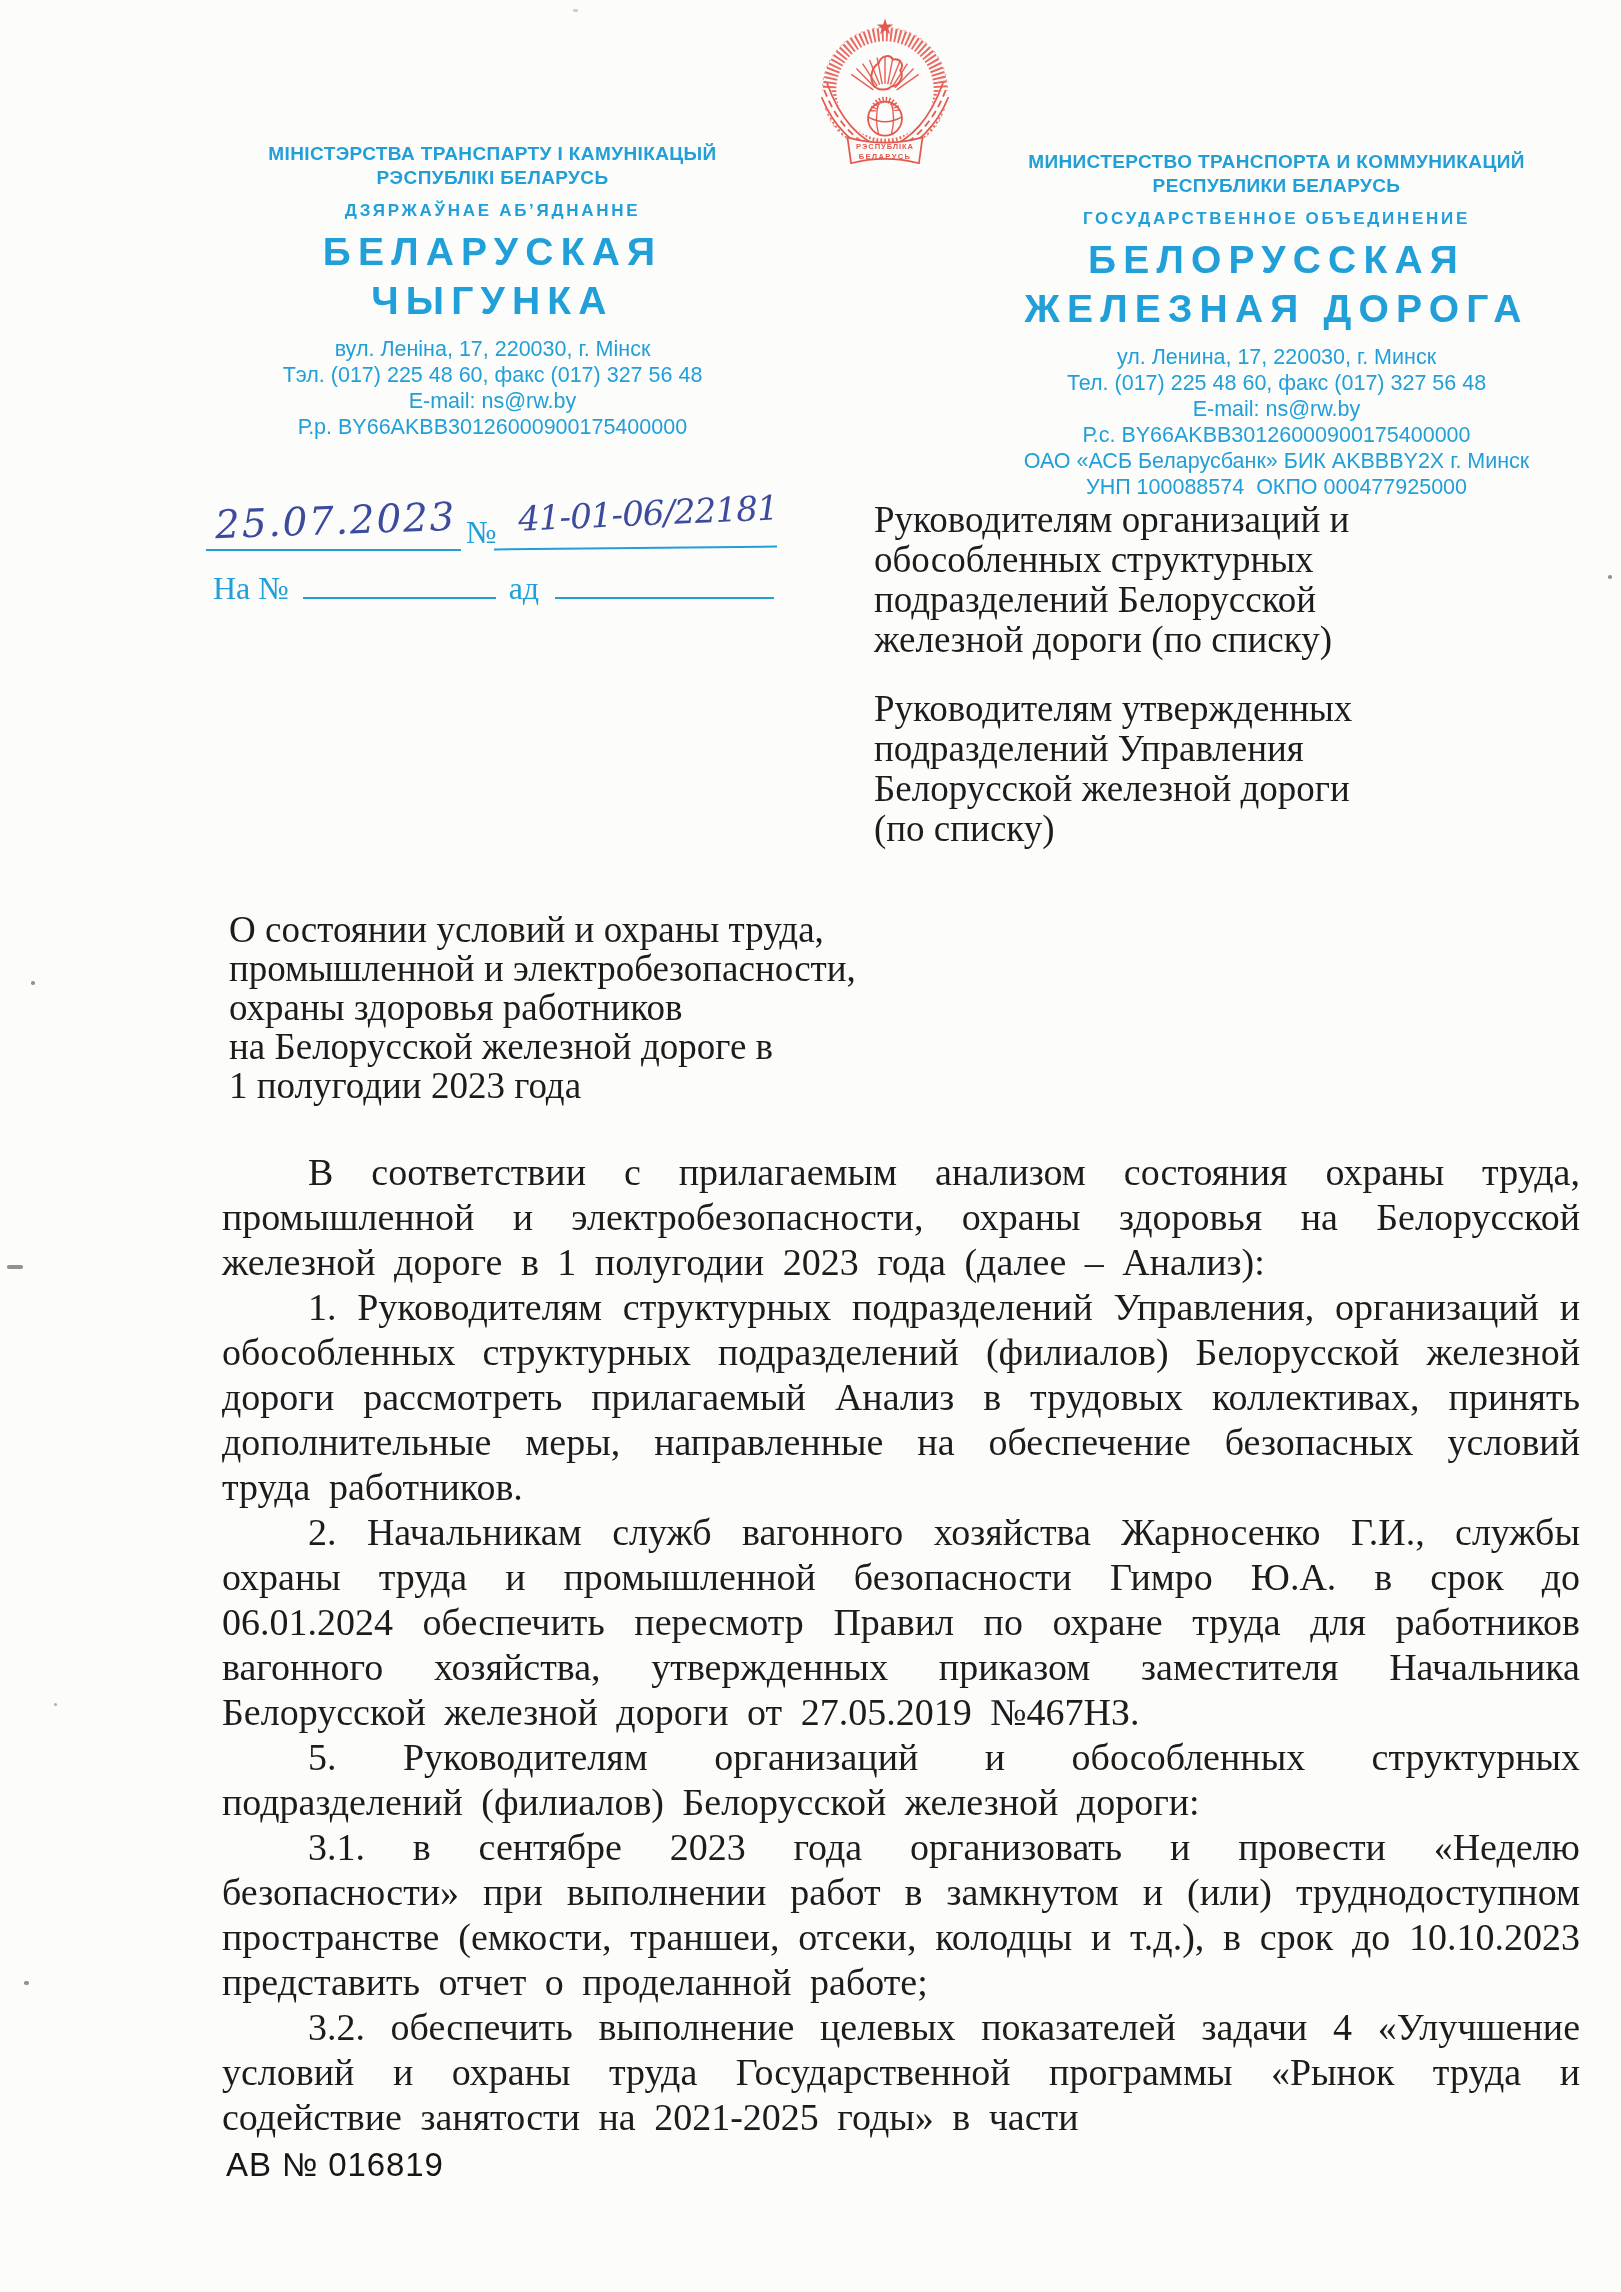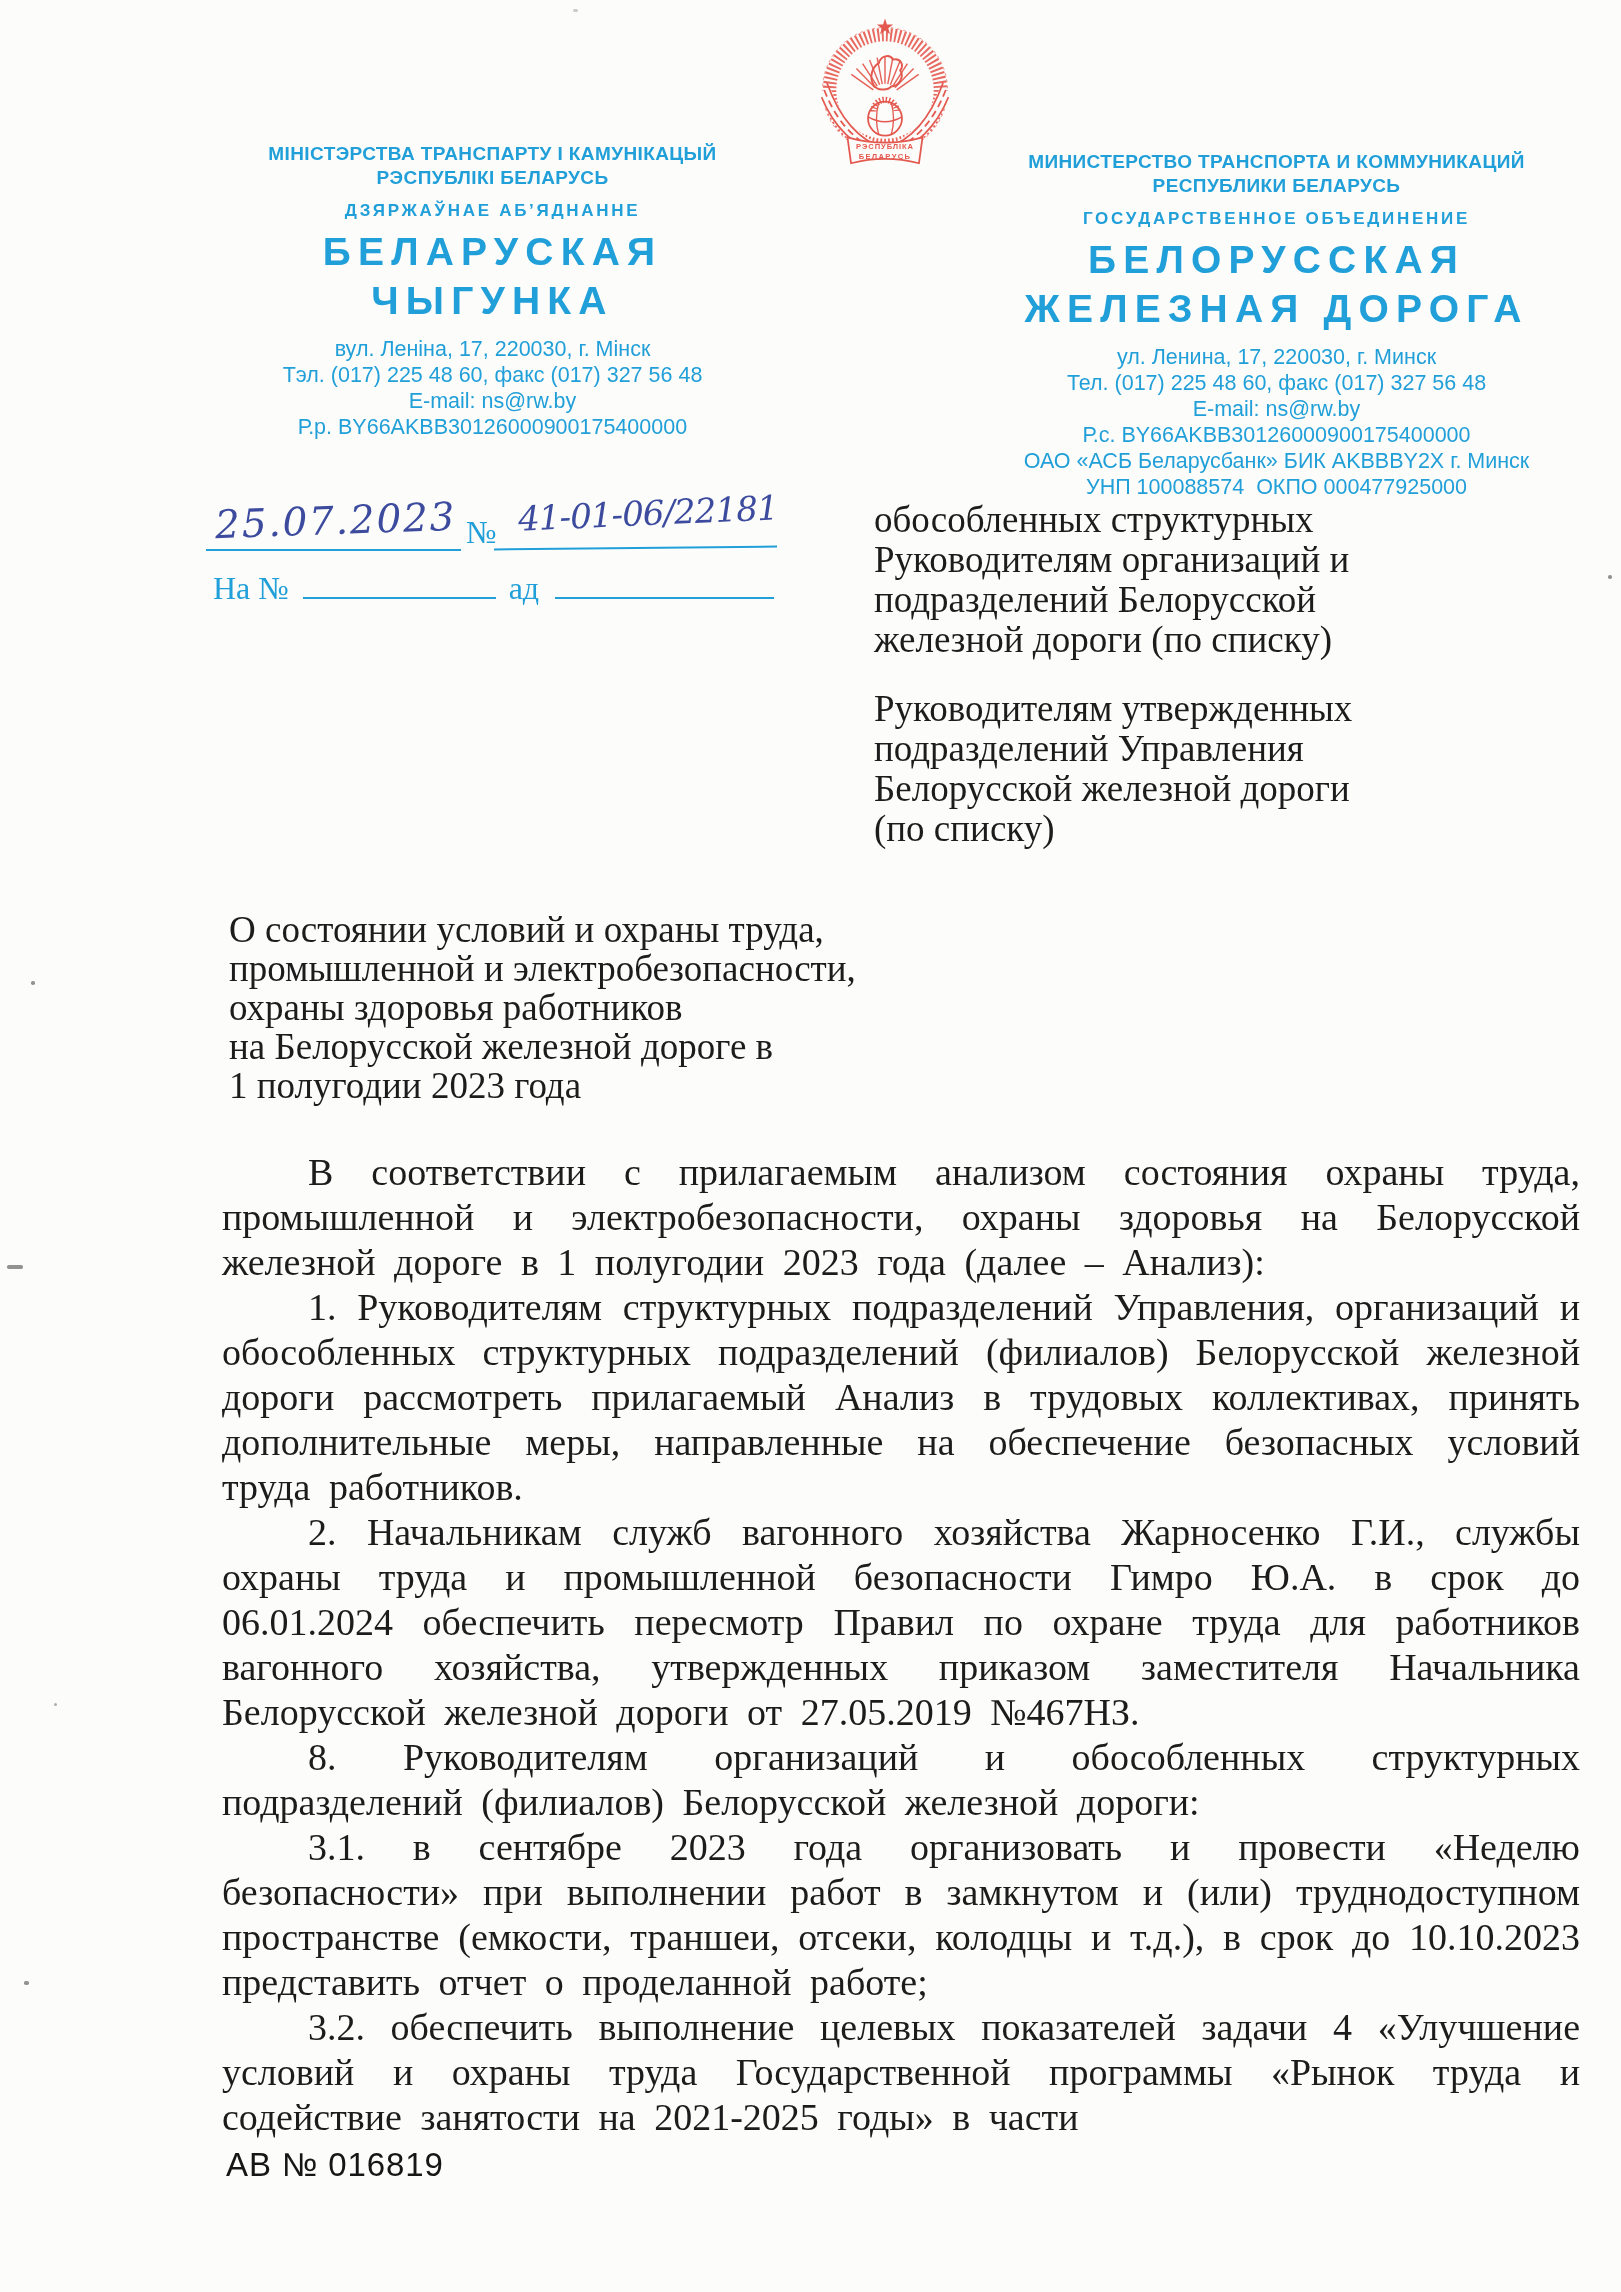--- a/index.html
+++ b/index.html
@@ -154,22 +154,22 @@
   <div class="handwrite hw-date">25.07.2023</div>
   <div class="uline ul-date"></div>
   <div class="no-sign">№</div>
   <div class="handwrite hw-num">41-01-06/22181</div>
   <div class="uline ul-num"></div>
 
   <div class="reply-row"><span>На №</span><span class="blank blank-1"></span><span>ад</span><span class="blank blank-2"></span></div>
 
   <div class="recipients">
     <div class="blk">
+      <div>Руководителям организаций и</div>
       <div>обособленных структурных</div>
-      <div>Руководителям организаций и</div>
       <div>подразделений Белорусской</div>
       <div>железной дороги (по списку)</div>
     </div>
     <div class="blk">
       <div>Руководителям утвержденных</div>
       <div>подразделений Управления</div>
       <div>Белорусской железной дороги</div>
       <div>(по списку)</div>
     </div>
   </div>
@@ -179,21 +179,21 @@
     <div>промышленной и электробезопасности,</div>
     <div>охраны здоровья работников</div>
     <div>на Белорусской железной дороге в</div>
     <div>1 полугодии 2023 года</div>
   </div>
 
   <div class="body-text">
     <p>В соответствии с прилагаемым анализом состояния охраны труда, промышленной и электробезопасности, охраны здоровья на Белорусской железной дороге в 1 полугодии 2023 года (далее – Анализ):</p>
     <p>1. Руководителям структурных подразделений Управления, организаций и обособленных структурных подразделений (филиалов) Белорусской железной дороги рассмотреть прилагаемый Анализ в трудовых коллективах, принять дополнительные меры, направленные на обеспечение безопасных условий труда работников.</p>
     <p>2. Начальникам служб вагонного хозяйства Жарносенко Г.И., службы охраны труда и промышленной безопасности Гимро Ю.А. в срок до 06.01.2024 обеспечить пересмотр Правил по охране труда для работников вагонного хозяйства, утвержденных приказом заместителя Начальника Белорусской железной дороги от 27.05.2019 №467НЗ.</p>
-    <p>8. Руководителям организаций и обособленных структурных подразделений (филиалов) Белорусской железной дороги:</p>
+    <p>5. Руководителям организаций и обособленных структурных подразделений (филиалов) Белорусской железной дороги:</p>
     <p>3.1. в сентябре 2023 года организовать и провести «Неделю безопасности» при выполнении работ в замкнутом и (или) труднодоступном пространстве (емкости, траншеи, отсеки, колодцы и т.д.), в срок до 10.10.2023 представить отчет о проделанной работе;</p>
     <p>3.2. обеспечить выполнение целевых показателей задачи 4 «Улучшение условий и охраны труда Государственной программы «Рынок труда и содействие занятости на 2021-2025 годы» в части</p>
   </div>
 
   <div class="form-number">АВ № 016819</div>
 
   <div class="speck sp1"></div>
   <div class="speck sp2"></div>
   <div class="speck sp3"></div>
   <div class="speck sp4"></div>

